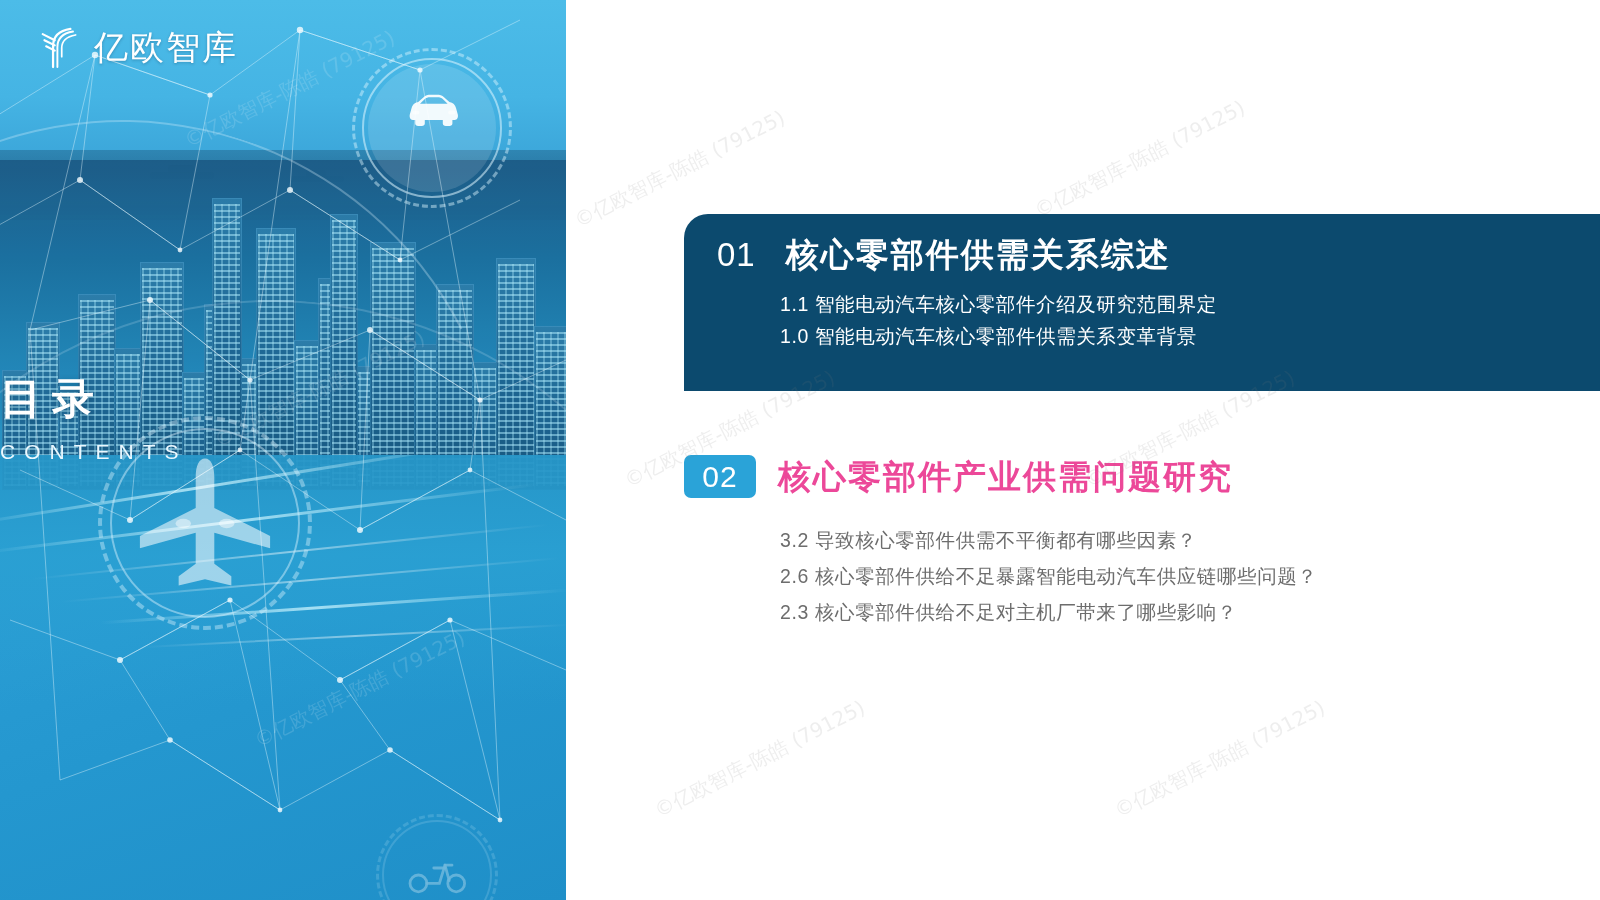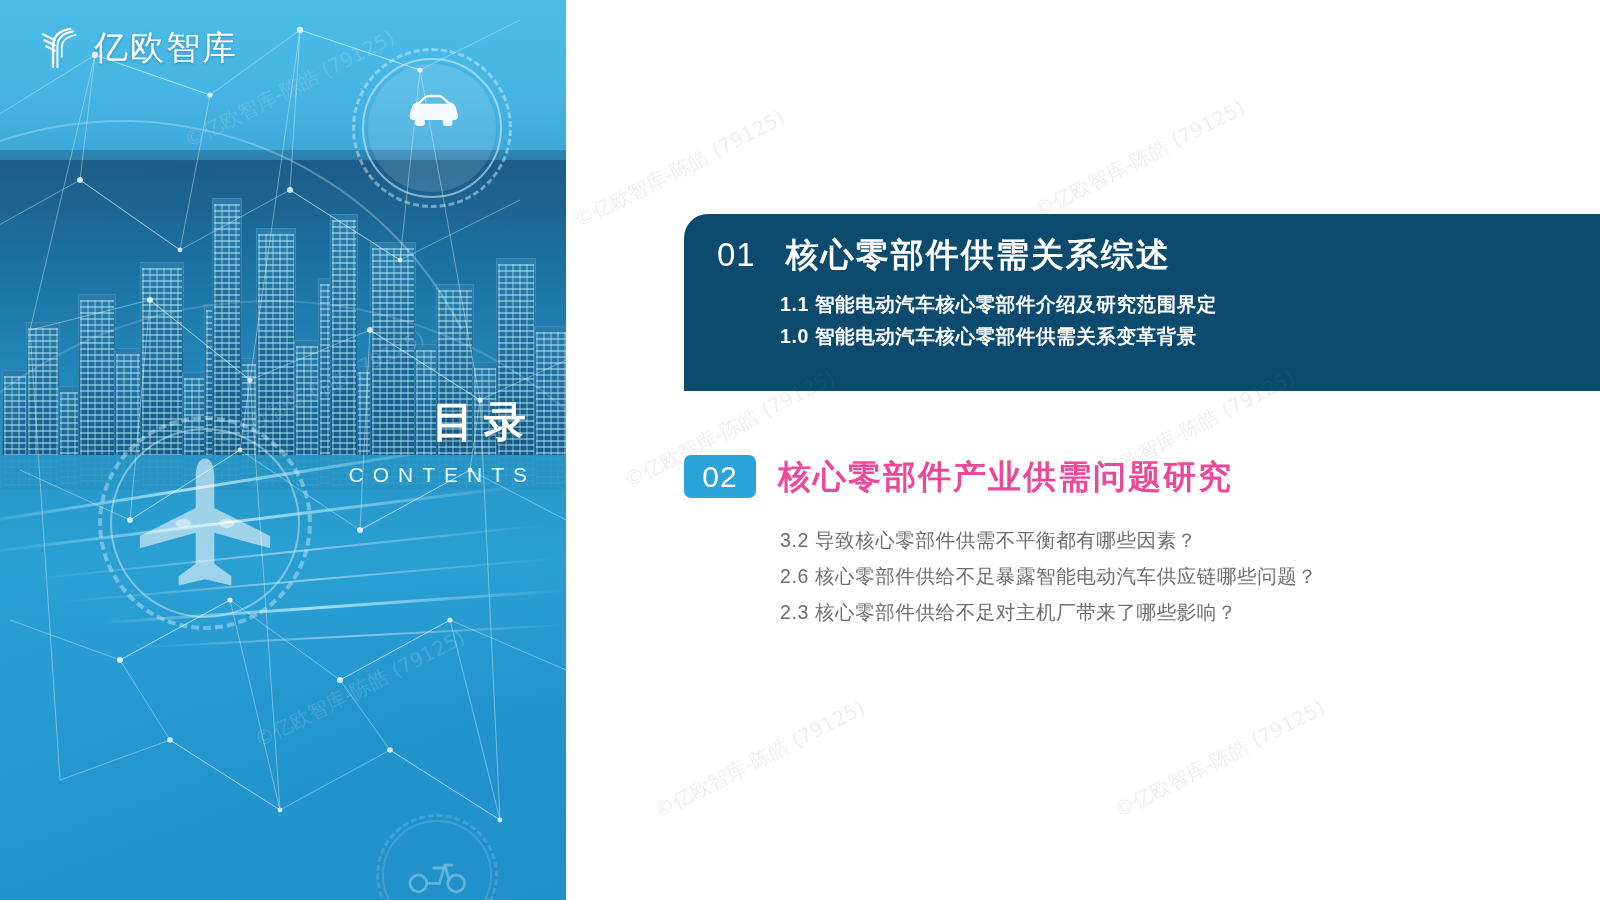--- a/index.html
+++ b/index.html
@@ -44,42 +44,42 @@
   
   #mesh{position:absolute;left:0;top:0;width:566px;height:900px;}
 
   
   .techcircle{position:absolute;border-radius:50%;}
   .tc-ring{position:absolute;inset:0;border-radius:50%;border:2px solid rgba(222,245,255,.55);}
   .tc-ring-dash{position:absolute;border-radius:50%;border:3px dashed rgba(222,245,255,.45);}
   .tc-fill{position:absolute;border-radius:50%;background:rgba(255,255,255,.13);}
 
   
-  #toc-block{position:absolute;left:0;top:378px;width:536px;text-align:right;margin-top:23px;}
+  #toc-block{position:absolute;left:0;top:378px;width:536px;}
   #toc-cn{font-family:"DejaVu Sans","Liberation Sans",sans-serif;font-weight:bold;font-size:42px;
     color:#ffffff;letter-spacing:10px;line-height:1;text-shadow:0 2px 6px rgba(0,40,70,.35);}
   #toc-en{margin-top:20px;font-size:21px;color:#eaf8ff;letter-spacing:9px;font-weight:400;}
 
   
   #logo{position:absolute;left:34px;top:22px;display:flex;align-items:center;gap:8px;}
   #logo-text{font-family:Liberation Serif, serif;font-size:34px;color:#ffffff;
     letter-spacing:2px;font-weight:400;text-shadow:0 1px 3px rgba(0,40,70,.3);}
 
   
   #right{position:absolute;left:566px;top:0;width:1034px;height:900px;background:#ffffff;}
 
   
   #sec1-panel{position:absolute;left:118px;top:214px;width:916px;height:177px;
     background:#0c4a6e;border-radius:24px 0 0 0;}
   #sec1-panel .hdr{position:absolute;left:33px;top:19px;display:flex;align-items:baseline;gap:30px;}
   #sec1-num{font-size:33px;color:#ffffff;font-weight:400;letter-spacing:1px;}
   #sec1-title{font-family:"DejaVu Sans","Liberation Sans",sans-serif;font-size:33px;color:#ffffff;
     font-weight:bold;letter-spacing:2px;}
   #sec1-list{position:absolute;left:96px;top:74px;}
-  #sec1-list .item{font-size:19.5px;color:#ffffff;line-height:32px;letter-spacing:.6px;font-weight:700;}
+  #sec1-list .item{font-size:19.5px;color:#ffffff;line-height:32px;letter-spacing:.6px;font-weight:400;}
 
   
   #sec2{position:absolute;left:118px;top:455px;width:916px;}
   #sec2-hdr{display:flex;gap:22px;}
   #sec2-badge{width:72px;height:43px;background:#2aa3d8;border-radius:7px;display:flex;
     align-items:center;justify-content:center;}
   #sec2-num{font-size:30px;color:#ffffff;font-weight:400;letter-spacing:1px;}
   #sec2-title{font-family:"DejaVu Sans","Liberation Sans",sans-serif;font-size:33px;color:#ec4899;
     font-weight:bold;letter-spacing:2px;}
   #sec2-list{margin-left:96px;margin-top:22px;}

